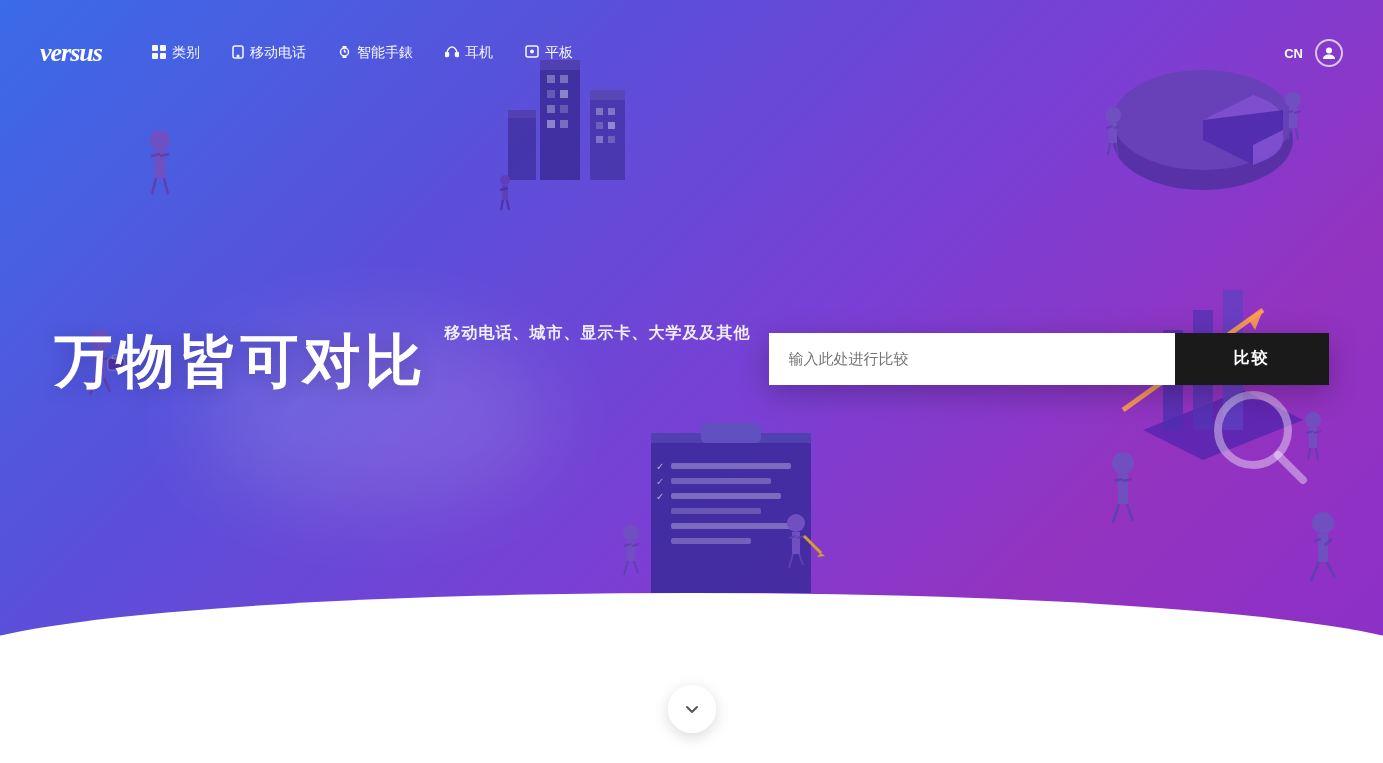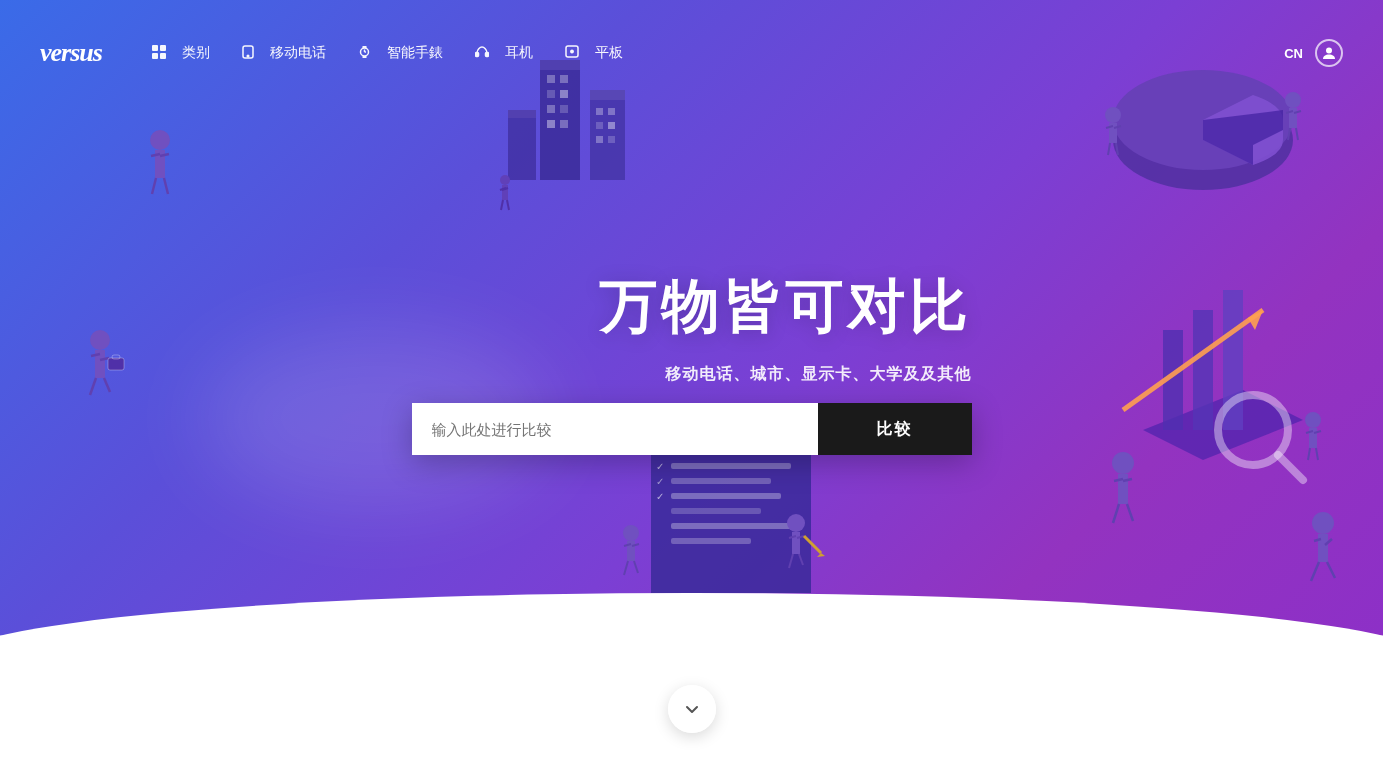--- a/index.html
+++ b/index.html
@@ -35,21 +35,21 @@
       align-items: center;
       gap: 32px;
       flex: 1;
     }
     .nav-item {
       color: white;
       font-size: 14px;
       cursor: pointer;
       display: flex;
       align-items: center;
-      gap: 16px;
+      gap: 6px;
       opacity: 0.95;
       white-space: nowrap;
     }
     .nav-icon {
       font-size: 13px;
     }
     .header-right {
       display: flex;
       align-items: center;
       gap: 12px;
@@ -111,22 +111,21 @@
       border-radius: 50%;
       filter: blur(40px);
       z-index: 1;
     }
 
     .hero-content {
       position: relative;
       z-index: 5;
       text-align: center;
       display: flex;
-      flex-direction: column;
-      align-items: flex-end;
+      align-items: flex-start;
       gap: 18px;
       margin-top: -40px;
     }
 
     .hero-title {
       font-size: 58px;
       font-weight: 900;
       color: white;
       letter-spacing: 4px;
       text-shadow: 0 2px 20px rgba(0,0,0,0.2);
@@ -136,20 +135,21 @@
       font-size: 16px;
       color: rgba(255,255,255,0.9);
       letter-spacing: 1px;
       font-weight: 700;
     }
 
     .search-bar {
       display: flex;
       width: 560px;
       height: 52px;
+      margin-top: 10px;
       box-shadow: 0 8px 30px rgba(0,0,0,0.25);
     }
 
     .search-input {
       flex: 1;
       height: 100%;
       border: none;
       outline: none;
       padding: 0 20px;
       font-size: 15px;

